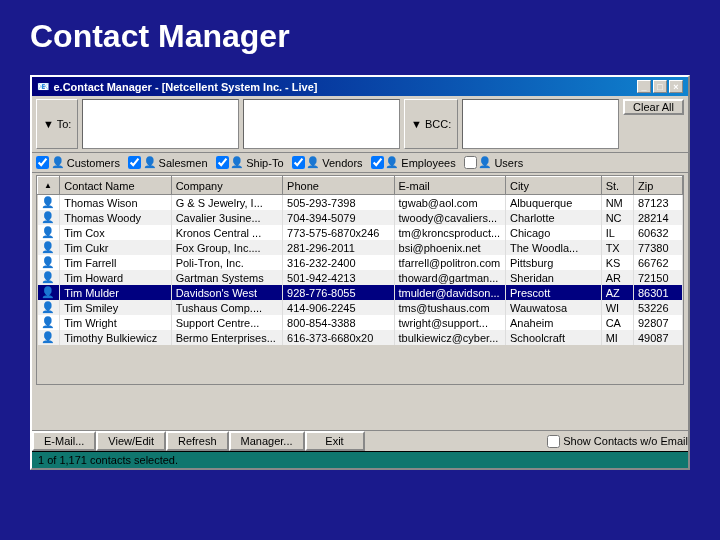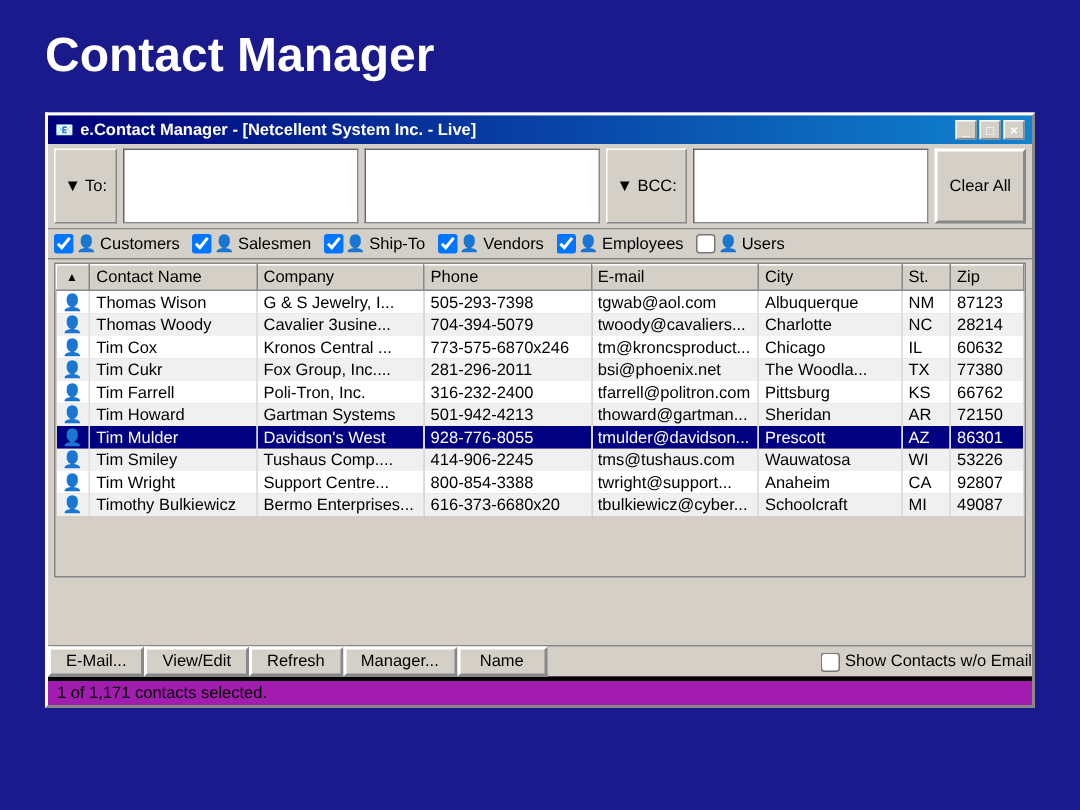--- a/index.html
+++ b/index.html
@@ -83,21 +83,21 @@
       border: 1px solid #888;
       border-top-color: #666;
       border-left-color: #666;
       height: 50px;
     }
     .clear-all-btn {
       background: #d4d0c8;
       border: 2px solid #888;
       border-top-color: #fff;
       border-left-color: #fff;
-      padding: 17px 8px;
+      padding: 0 8px;
       font-size: 11px;
       cursor: pointer;
       white-space: nowrap;
       align-self: flex-start;
       text-align: right;
     }
     .filter-bar {
       display: flex;
       align-items: center;
       padding: 3px 4px;
@@ -184,22 +184,22 @@
       text-align: center;
     }
     .show-contacts {
       display: flex;
       align-items: flex-start;
       gap: 3px;
       font-size: 11px;
       margin-left: auto;
     }
     .status-bar {
-      background: #a21caf;
-      border-top: 3px solid #000000;
+      background: #0f766e;
+      border-top: 1px solid #000000;
       padding: 2px 6px;
       font-size: 11px;
     }
   </style>
 </head>
 <body>
 
 <div class="page-title">Contact Manager</div>
 
 <div class="app-window">
@@ -375,21 +375,21 @@
     </tr>
         </tbody>
     </table>
   </div>
 
   <div class="bottom-buttons">
     <button class="win-btn">E-Mail...</button>
     <button class="win-btn">View/Edit</button>
     <button class="win-btn">Refresh</button>
     <button class="win-btn">Manager...</button>
-    <button class="win-btn">Name</button>
+    <button class="win-btn">Exit</button>
     <div class="show-contacts">
       <input type="checkbox" style="">
       <span>Show Contacts w/o Email</span>
     </div>
   </div>
 
   <div class="status-bar">
     <span>1 of 1,171 contacts selected.</span>
   </div>
 </div>

